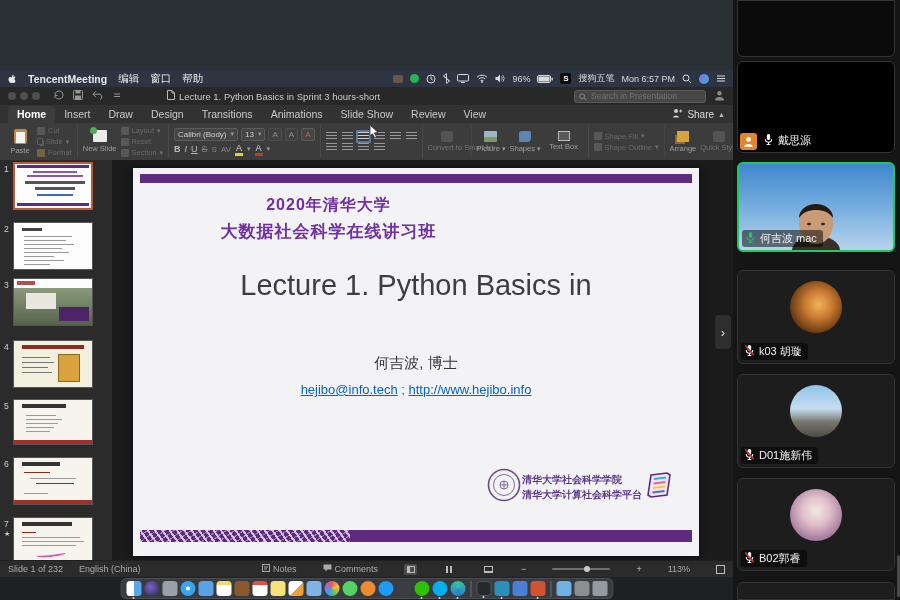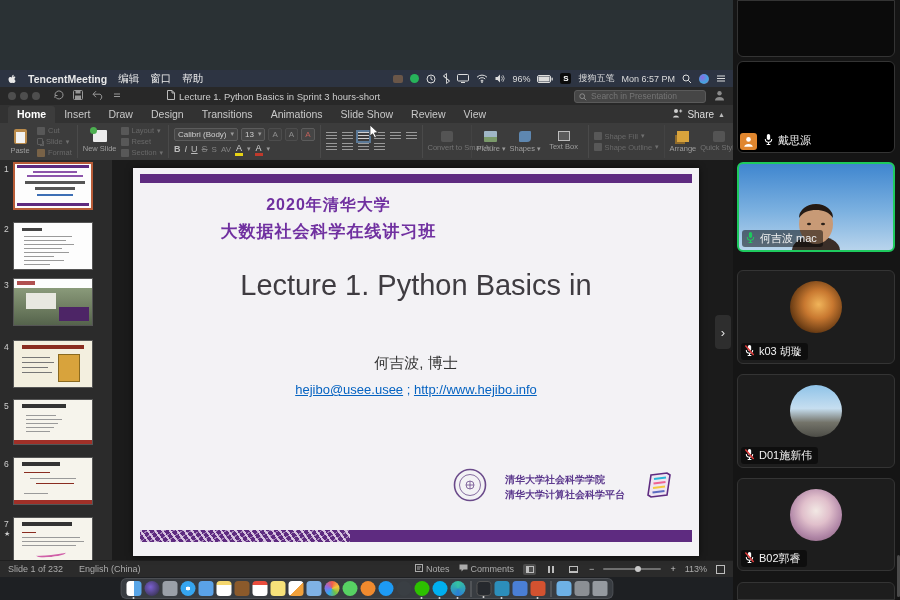--- a/index.html
+++ b/index.html
@@ -84,28 +84,28 @@
   .bar-bottom:before { content:""; position:absolute; left:0; top:0; bottom:0; width:38%;
     background:repeating-linear-gradient(55deg, rgba(235,220,240,.85) 0 2px, transparent 2px 6px),
                repeating-linear-gradient(-35deg, rgba(235,220,240,.5) 0 1px, transparent 1px 5px); }
   .slide-header { position:absolute; top:27px; left:28px; width:335px; text-align:center; color:#7030a0; font-weight:bold; }
   .slide-header .h1 { font-size:16px; letter-spacing:1px; }
   .slide-header .h2 { font-size:17px; margin-top:4px; letter-spacing:1px; }
   .slide-title { position:absolute; top:96px; left:0; width:100%; text-align:center; color:#3f3c41; font-size:29px; line-height:1.5; }
   .slide-author { position:absolute; top:186px; width:100%; text-align:center; color:#333; font-size:15px; }
   .slide-links { position:absolute; top:214px; width:100%; text-align:center; font-size:13px; color:#0563c1; }
   .slide-links .lnk { text-decoration:underline; }
-  .slide-logos { position:absolute; right:26px; bottom:50px; display:flex; align-items:center; gap:18px; }
+  .slide-logos { position:absolute; right:26px; bottom:50px; display:flex; align-items:center; gap:1px; }
   .org-text { color:#5d3a8e; font-size:10px; font-weight:bold; line-height:1.55; white-space:nowrap; }
   .next-btn { position:absolute; right:2px; top:155px; width:16px; height:34px; background:#2e2e2e; border-radius:4px; color:#e3e3e3; display:flex; align-items:center; justify-content:center; font-size:13px; cursor:pointer; }
 
   
   .pp-statusbar { height:17px; background:#2b2b2b; display:flex; align-items:center; padding:0 8px; color:#ababab; font-size:9px; border-top:1px solid #1f1f1f; }
   .sb-left { display:flex; gap:16px; }
-  .sb-right { margin-left:auto; display:flex; align-items:center; gap:9px; }
+  .sb-right { margin-left:auto; display:flex; align-items:center; gap:26px; }
   .sb-item { display:flex; align-items:center; gap:3px; }
   .view-btn { width:13px; height:11px; display:flex; align-items:center; justify-content:center; border-radius:2px; }
   .view-btn.active { background:#4d4d4d; }
   .vb-shape1 { width:8px; height:7px; border:1px solid #bdbdbd; border-left-width:3px; }
   .vb-shape2 { width:8px; height:7px; background:repeating-linear-gradient(90deg,#bdbdbd 0 2px, transparent 2px 4px); }
   .vb-shape3 { width:9px; height:7px; border:1px solid #bdbdbd; border-bottom-width:2px; }
   .zoom-track { width:58px; height:2px; background:#6f6f6f; position:relative; border-radius:1px; }
   .zoom-thumb { position:absolute; left:55%; top:-2px; width:6px; height:6px; border-radius:50%; background:#c9c9c9; }
   .fit-ico { width:9px; height:9px; border:1px solid #bdbdbd; }
 
@@ -489,21 +489,21 @@
         <div class="bar-top"></div>
         <div class="slide-header">
           <div class="h1">2020年清华大学</div>
           <div class="h2">大数据社会科学在线讲习班</div>
         </div>
         <div class="slide-title">
           <div>Lecture 1. Python Basics in</div>
         </div>
         <div class="slide-author">何吉波, 博士</div>
         <div class="slide-links">
-          <span class="lnk">hejibo@usee.usee</span><span> ; </span><span class="lnk">http://www.hejibo.info</span>
+          <span class="lnk">hejibo@info.tech</span><span> ; </span><span class="lnk">http://www.hejibo.info</span>
         </div>
         <div class="slide-logos">
           <span>
             <svg width="34" height="34" viewBox="0 0 34 34">
                 <circle cx="17" cy="17" r="15.5" fill="none" stroke="#6a4a8a" stroke-width="1.6"></circle>
                 <circle cx="17" cy="17" r="10.5" fill="none" stroke="#6a4a8a" stroke-width="0.8"></circle>
                 <circle cx="17" cy="17" r="4" fill="none" stroke="#6a4a8a" stroke-width="0.8"></circle>
                 <path d="M13 17h8M17 13v8" stroke="#6a4a8a" stroke-width="0.8"></path>
               </svg>
           </span>

